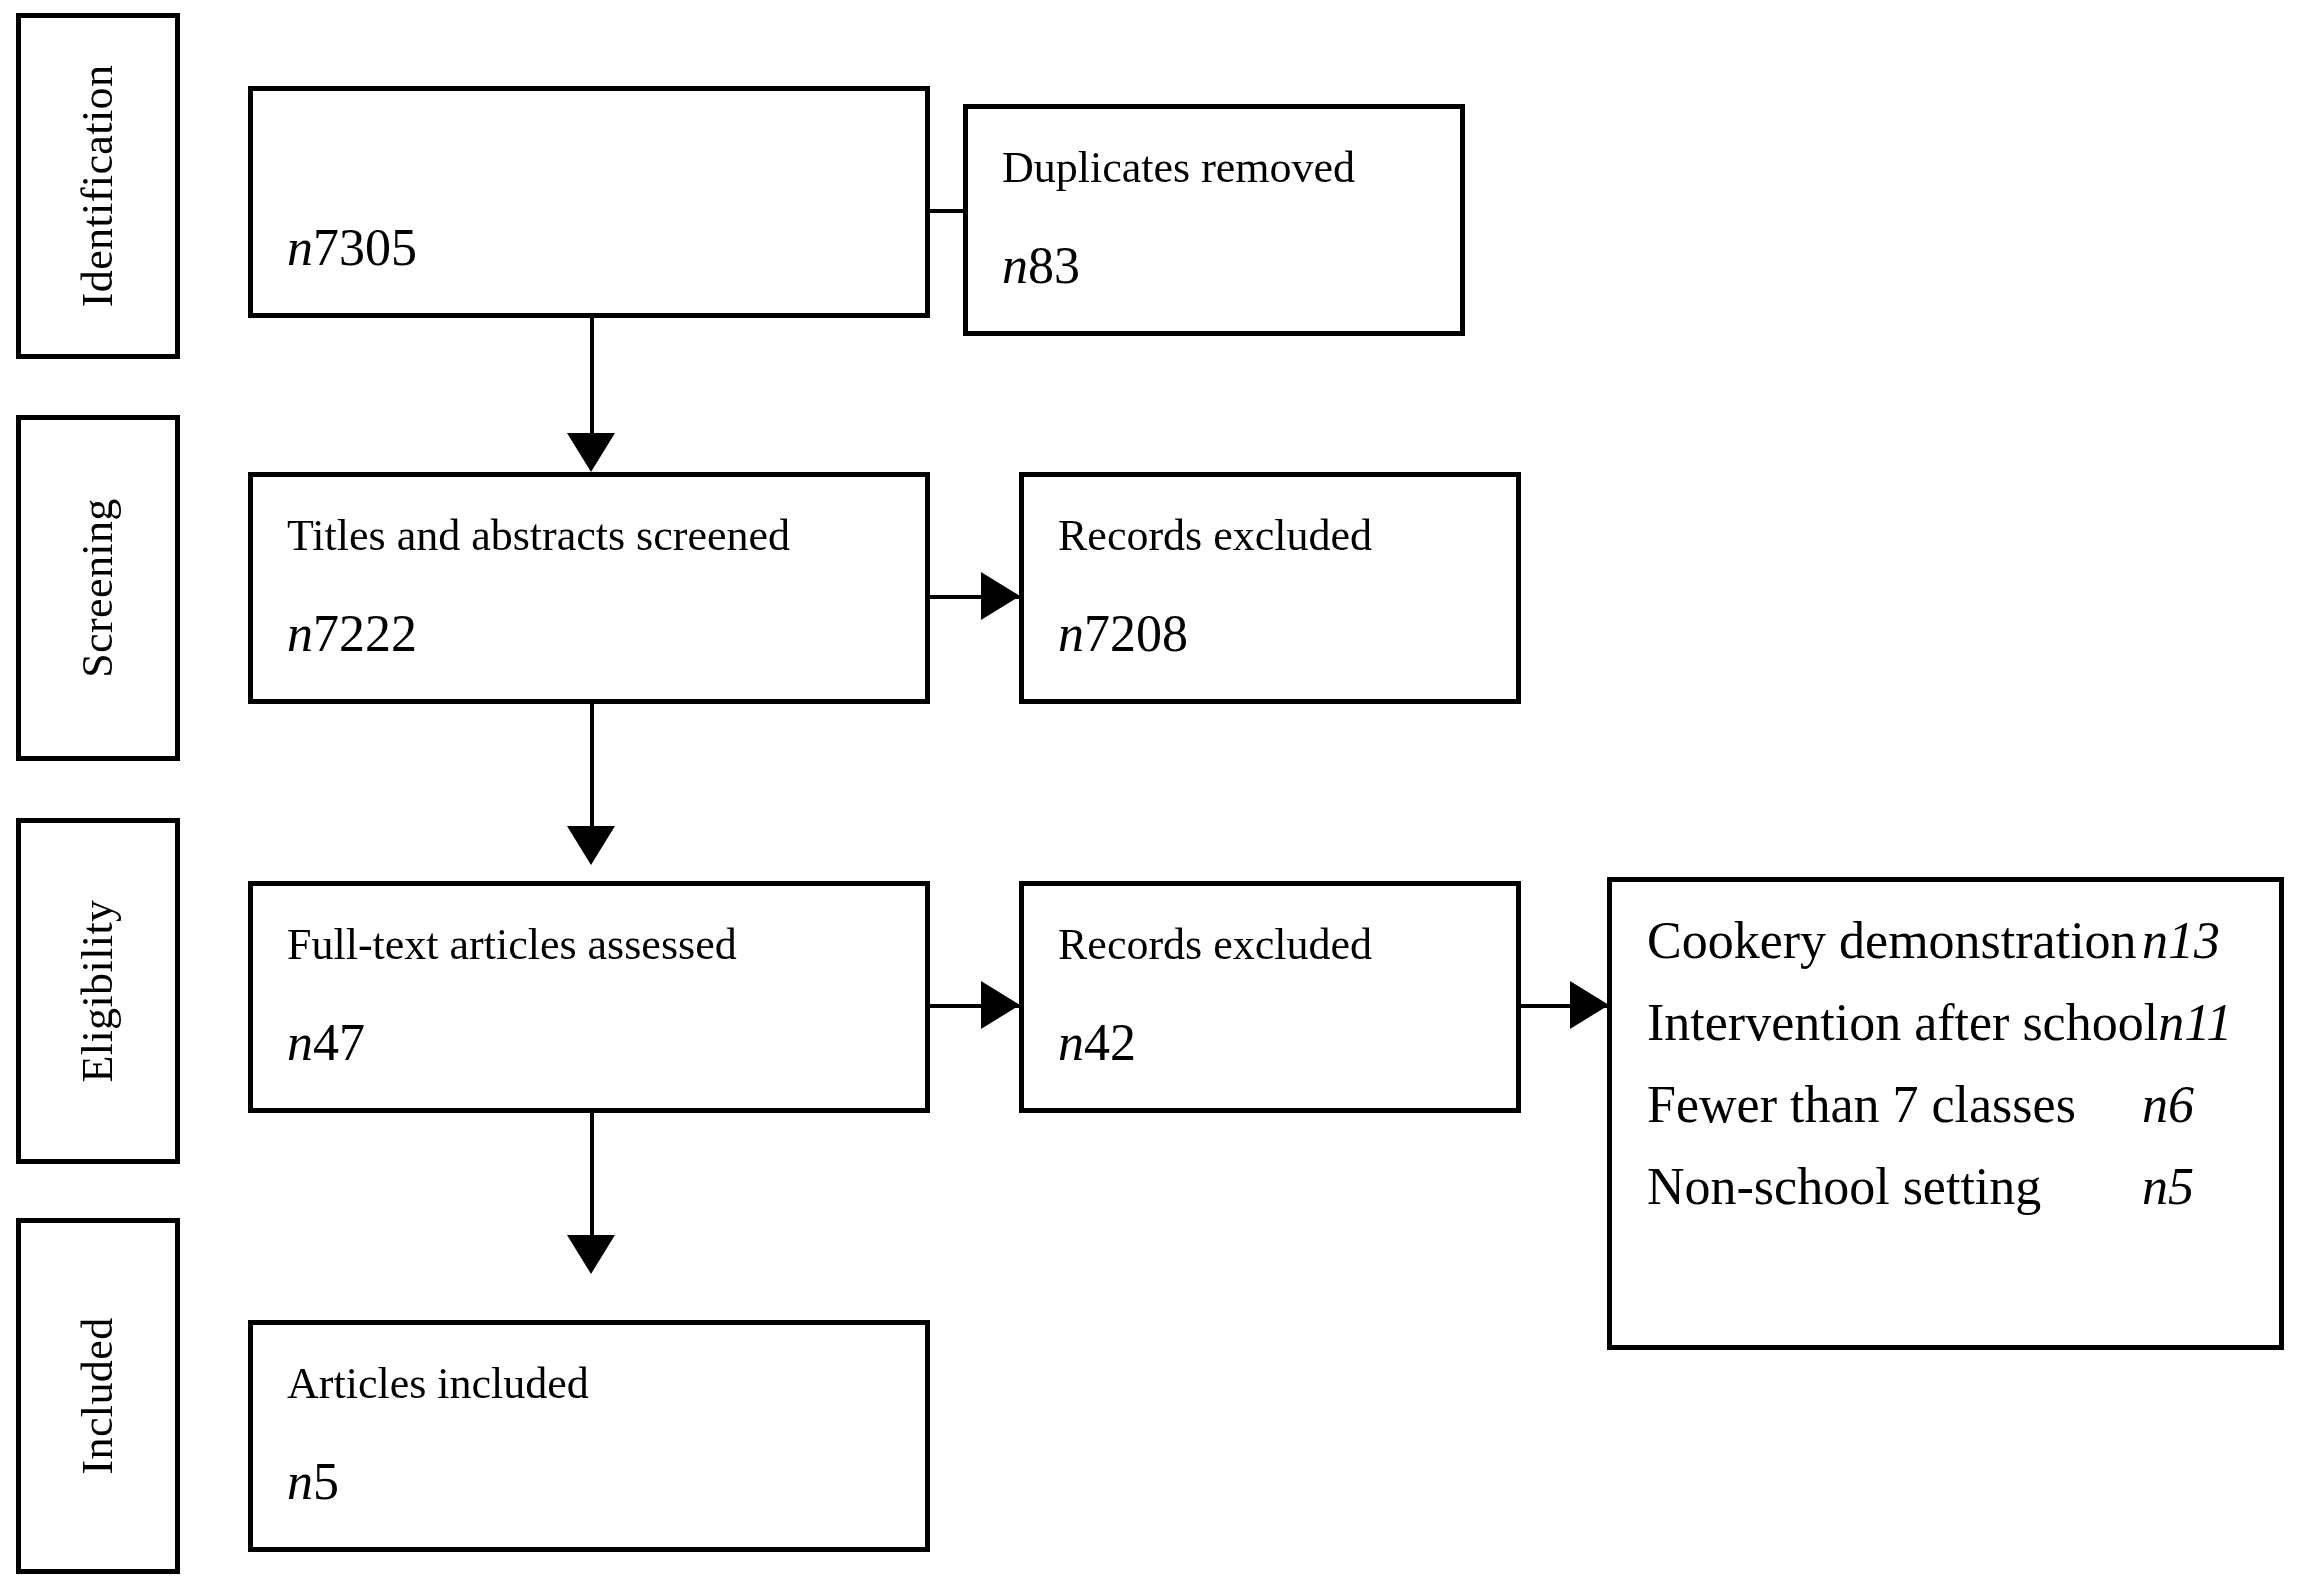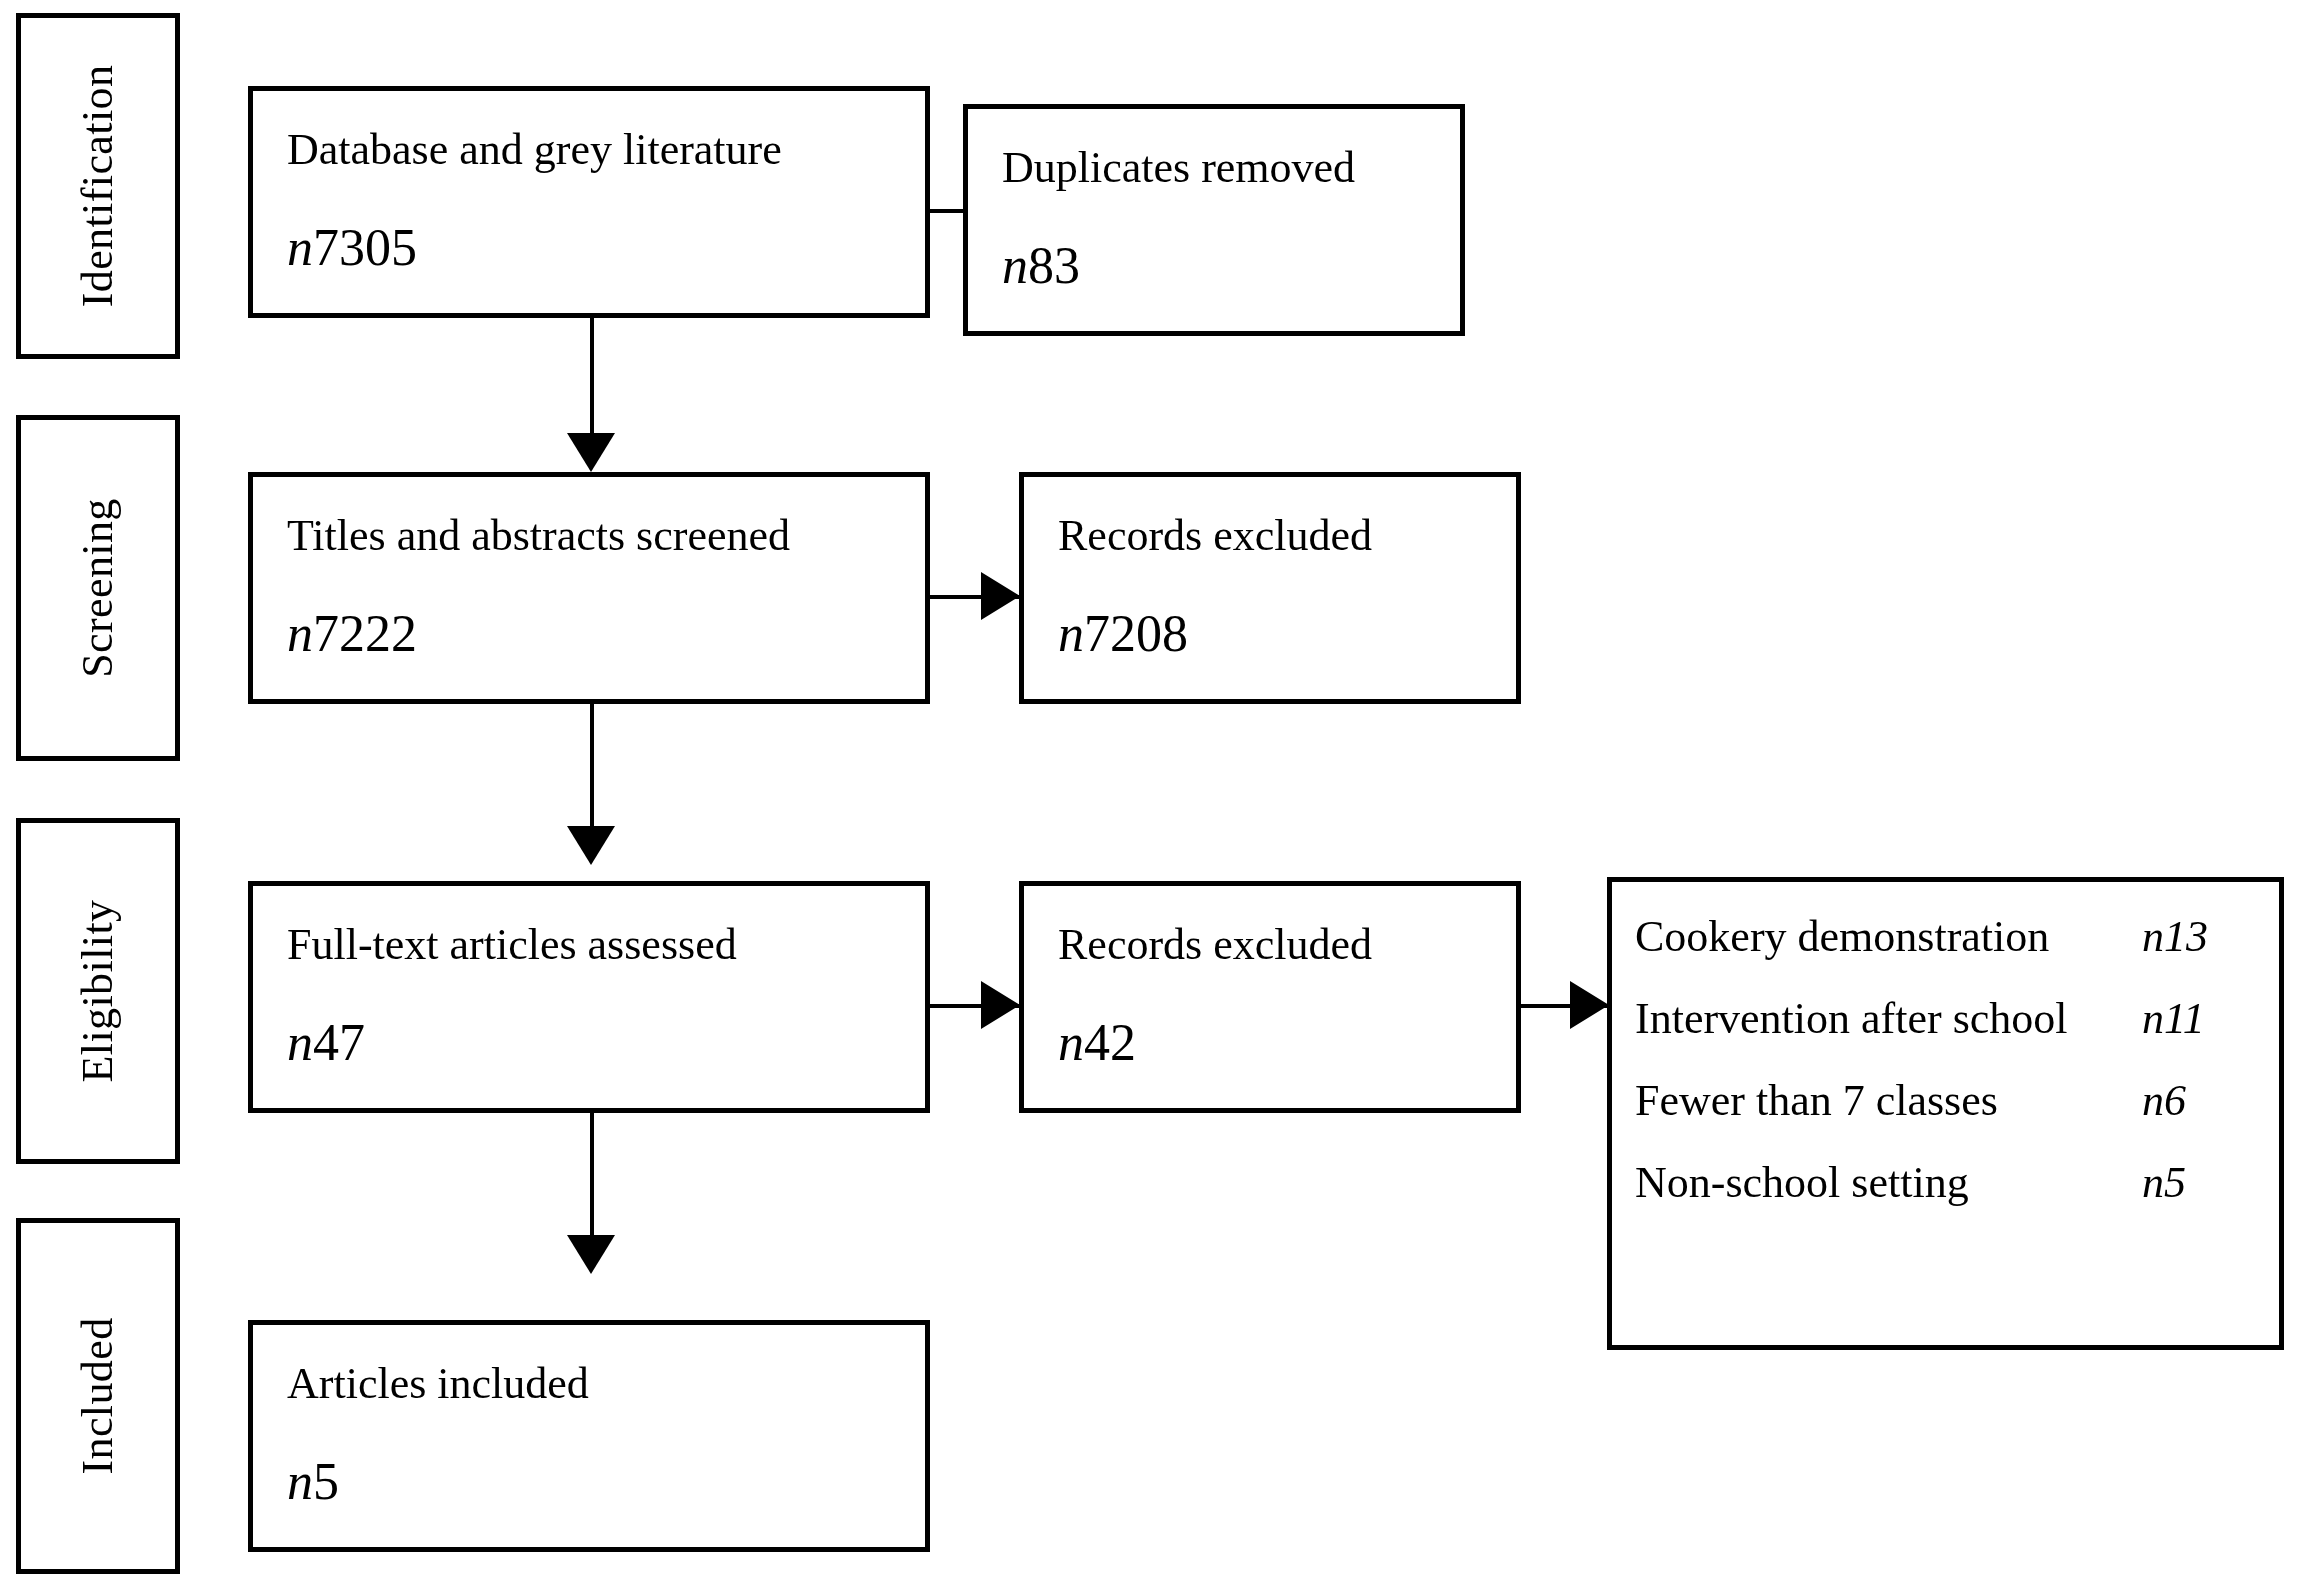--- a/index.html
+++ b/index.html
@@ -70,23 +70,23 @@
     position: absolute;
     box-sizing: border-box;
     border: 5px solid #000000;
     background: #ffffff;
     padding: 33px 0 0 0;
   }
   .reason-row {
     display: flex;
     align-items: baseline;
     height: 82px;
-    padding-left: 23px;
+    padding-left: 35px;
     padding-right: 29px;
-    font-size: 44px;
+    font-size: 52px;
     line-height: 1;
   }
   .reason-row .rlabel {
     white-space: nowrap;
   }
   .reason-row .rcount {
     margin-left: auto;
     width: 108px;
     text-align: left;
     font-style: italic;
@@ -136,21 +136,20 @@
 
   <div class="stage-label" style="left:16px; top:818px; width:164px; height:346px;">
     <span class="rot">Eligibility</span>
   </div>
 
   <div class="stage-label" style="left:16px; top:1218px; width:164px; height:356px;">
     <span class="rot">Included</span>
   </div>
 
   <div class="flow-box" style="left:248px; top:86px; width:682px; height:232px;">
-    <span class="line1">Database and grey literature</span>
     <span class="line2"><span class="nit">n</span><span>7305</span></span>
   </div>
 
   <div class="h-line" style="left:929px; top:209px; width:93px;"></div>
   <div class="arrow-right" style="left:981px; top:187px;"></div>
 
   <div class="flow-box" style="left:963px; top:86px; width:502px; height:232px;margin-top:18px;">
     <span class="line1">Duplicates removed</span>
     <span class="line2"><span class="nit">n</span><span>83</span></span>
   </div>

